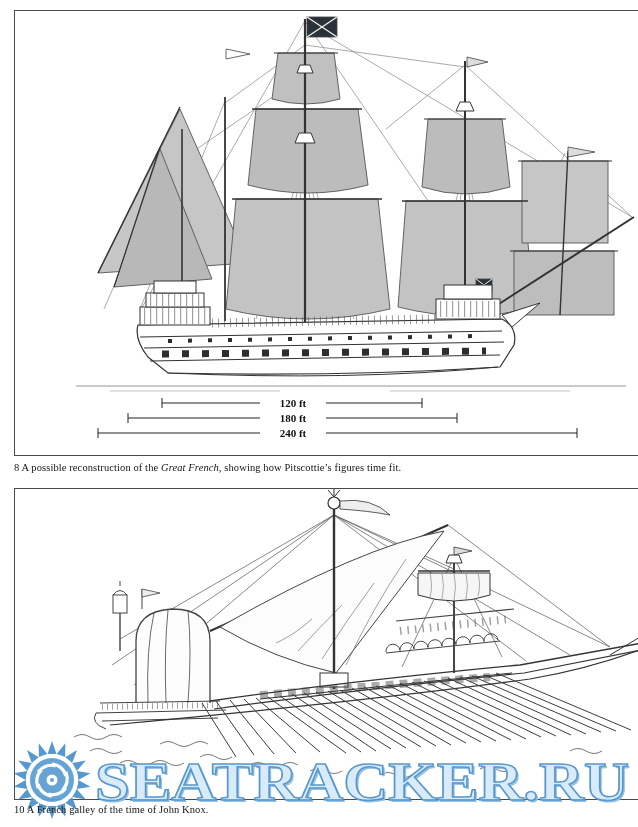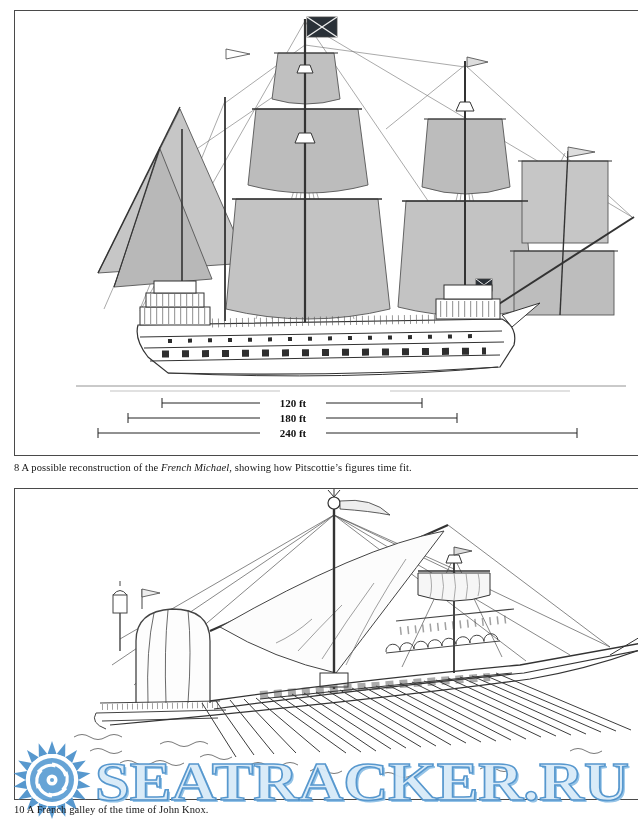--- a/index.html
+++ b/index.html
@@ -133,21 +133,21 @@
         </g>
         <g>
           <path d="M48,422 H210 M276,422 H527 M48,417 V427 M527,417 V427" stroke="#222" stroke-width="1" fill="none"></path>
           <text x="243" y="426" text-anchor="middle">240 ft</text>
         </g>
       </g>
     </svg>
   </div>
 
   <div class="caption cap9">
-    <span>8 A possible reconstruction of the </span><i>French Michael</i><span>, showing how Pitscottie’s figures time fit.</span>
+    <span>8 A possible reconstruction of the </span><i>Great French</i><span>, showing how Pitscottie’s figures time fit.</span>
   </div>
 
   <div class="frame frame10">
     <svg viewBox="0 0 609 310">
 
       <g stroke="#555" stroke-width="0.7">
         <line x1="284" y1="26" x2="70" y2="150"></line>
           <line x1="284" y1="26" x2="62" y2="176"></line>
         <line x1="284" y1="26" x2="84" y2="196"></line>
           <line x1="284" y1="26" x2="560" y2="158"></line>

